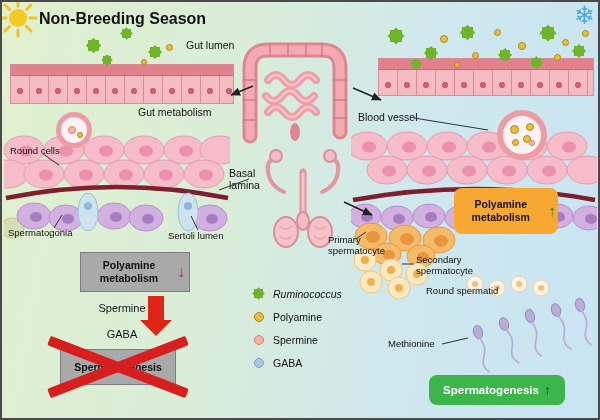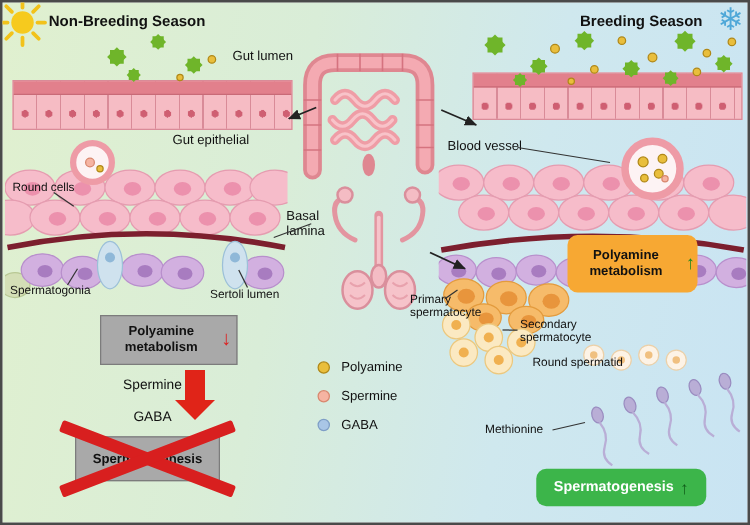--- a/index.html
+++ b/index.html
@@ -1,19 +1,19 @@
 <!DOCTYPE html>
 <html><head>
 <meta charset="utf-8">
 <style>
   html,body{margin:0;padding:0;background:#fff;}
   #canvas{position:relative;width:600px;height:420px;box-sizing:border-box;border:2px solid #4a4a4a;overflow:hidden;
     font-family:"Liberation Sans",sans-serif;color:#111;
     background:linear-gradient(100deg,#e0f0cf 0%,#d9edd8 38%,#cfe8ee 68%,#c9e4f3 100%);}
-  .title{position:absolute;font-weight:bold;font-size:12px;z-index:25;}
+  .title{position:absolute;font-weight:bold;font-size:16px;z-index:25;}
   .lbl{position:absolute;font-size:10.5px;line-height:1.14;z-index:25;}
   .sm{font-size:9.5px;}
   .snow{position:absolute;right:3px;top:-1px;font-size:25px;color:#4fa8d8;z-index:25;}
   
   .epi{position:absolute;z-index:5;box-sizing:border-box;border:1px solid #d98b98;background-color:#f6bcc4;
     background-image:radial-gradient(circle 3px at 9px 26px,#cf5f72 97%,transparent),
                      repeating-linear-gradient(to right,transparent 0 18px,#d98b98 18px 19px);
     background-size:19px 100%,auto;}
   .epi::before{content:"";position:absolute;left:0;right:0;top:0;height:10px;background:#e2808c;border-bottom:1px solid #c96a77;}
   
@@ -69,21 +69,20 @@
         <line x1="32" y1="20" x2="38" y2="20"></line>
       <line x1="7" y1="7" x2="11.5" y2="11.5"></line>
         <line x1="28.5" y1="28.5" x2="33" y2="33"></line>
       <line x1="7" y1="33" x2="11.5" y2="28.5"></line>
         <line x1="28.5" y1="11.5" x2="33" y2="7"></line>
     </g>
     <circle cx="20" cy="20" r="9" fill="#f6ca1e"></circle>
   </svg>
   <span class="title" style="left:37px;top:8px">Non-Breeding Season</span>
   <span class="snow">❄</span>
-  <span class="title" style="right:36px;top:8px">Breeding Season</span>
 
   <span class="star" style="left:86px;top:38px;width:11px;height:11px"></span>
   <span class="star" style="left:120px;top:27px;width:9px;height:9px"></span>
   <span class="star" style="left:148px;top:45px;width:10px;height:10px"></span>
   <span class="star" style="left:101px;top:54px;width:8px;height:8px"></span>
   <span class="ydot" style="left:164px;top:42px;width:7px;height:7px"></span>
   <span class="ydot" style="left:139px;top:57px;width:6px;height:6px"></span>
 
   <span class="star" style="left:388px;top:28px;width:12px;height:12px"></span>
   <span class="star" style="left:424px;top:46px;width:10px;height:10px"></span>
@@ -315,21 +314,21 @@
           <path d="M0,6 q5,11 -1,20 q-5,8 2,16" fill="none" stroke="#b9aed6" stroke-width="1.8"></path>
         </g>
       <g transform="translate(116,7) rotate(-15)">
           <ellipse rx="4.5" ry="6.5" fill="#b9aed6" stroke="#9a8cc0"></ellipse>
           <path d="M0,6 q5,11 -1,20 q-5,8 2,16" fill="none" stroke="#b9aed6" stroke-width="1.8"></path>
         </g>
     </g>
   </svg>
 
   <span class="lbl" style="left:184px;top:38px">Gut lumen</span>
-  <span class="lbl" style="left:136px;top:105px">Gut epithelial</span>
+  <span class="lbl" style="left:136px;top:105px">Gut metabolism</span>
   <span class="lbl" style="left:356px;top:110px">Blood vessel</span>
   <span class="lbl sm" style="left:8px;top:144px">Round cells</span>
   <span class="lbl sm" style="left:6px;top:226px">Spermatogonia</span>
   <span class="lbl sm" style="left:166px;top:229px">Sertoli lumen</span>
   <span class="lbl" style="left:227px;top:166px;width:44px">Basal lamina</span>
   <span class="lbl sm" style="left:414px;top:253px;width:80px">Secondary spermatocyte</span>
   <span class="lbl sm" style="left:326px;top:233px;width:68px">Primary spermatocyte</span>
   <span class="lbl sm" style="left:424px;top:284px;width:90px">Round spermatid</span>
   <span class="lbl sm" style="left:386px;top:337px">Methionine</span>
 
@@ -351,20 +350,26 @@
   <div class="orangebox">
     <span>Polyamine metabolism</span>
     <span class="uparrow">↑</span>
   </div>
   <div class="greenbox">
     <span>Spermatogenesis</span>
     <span class="uparrow">↑</span>
   </div>
 
   <div class="legend">
+    <div class="lrow">
+      <span class="licon">
+          <span class="star"></span>
+        </span>
+      <span class="txt italic">Ruminococcus</span>
+    </div>
     <div class="lrow">
       <span class="licon">
           <span class="ldot me"></span>
         </span>
       <span class="txt">Polyamine</span>
     </div>
     <div class="lrow">
       <span class="licon">
           <span class="ldot sp"></span>
         </span>

